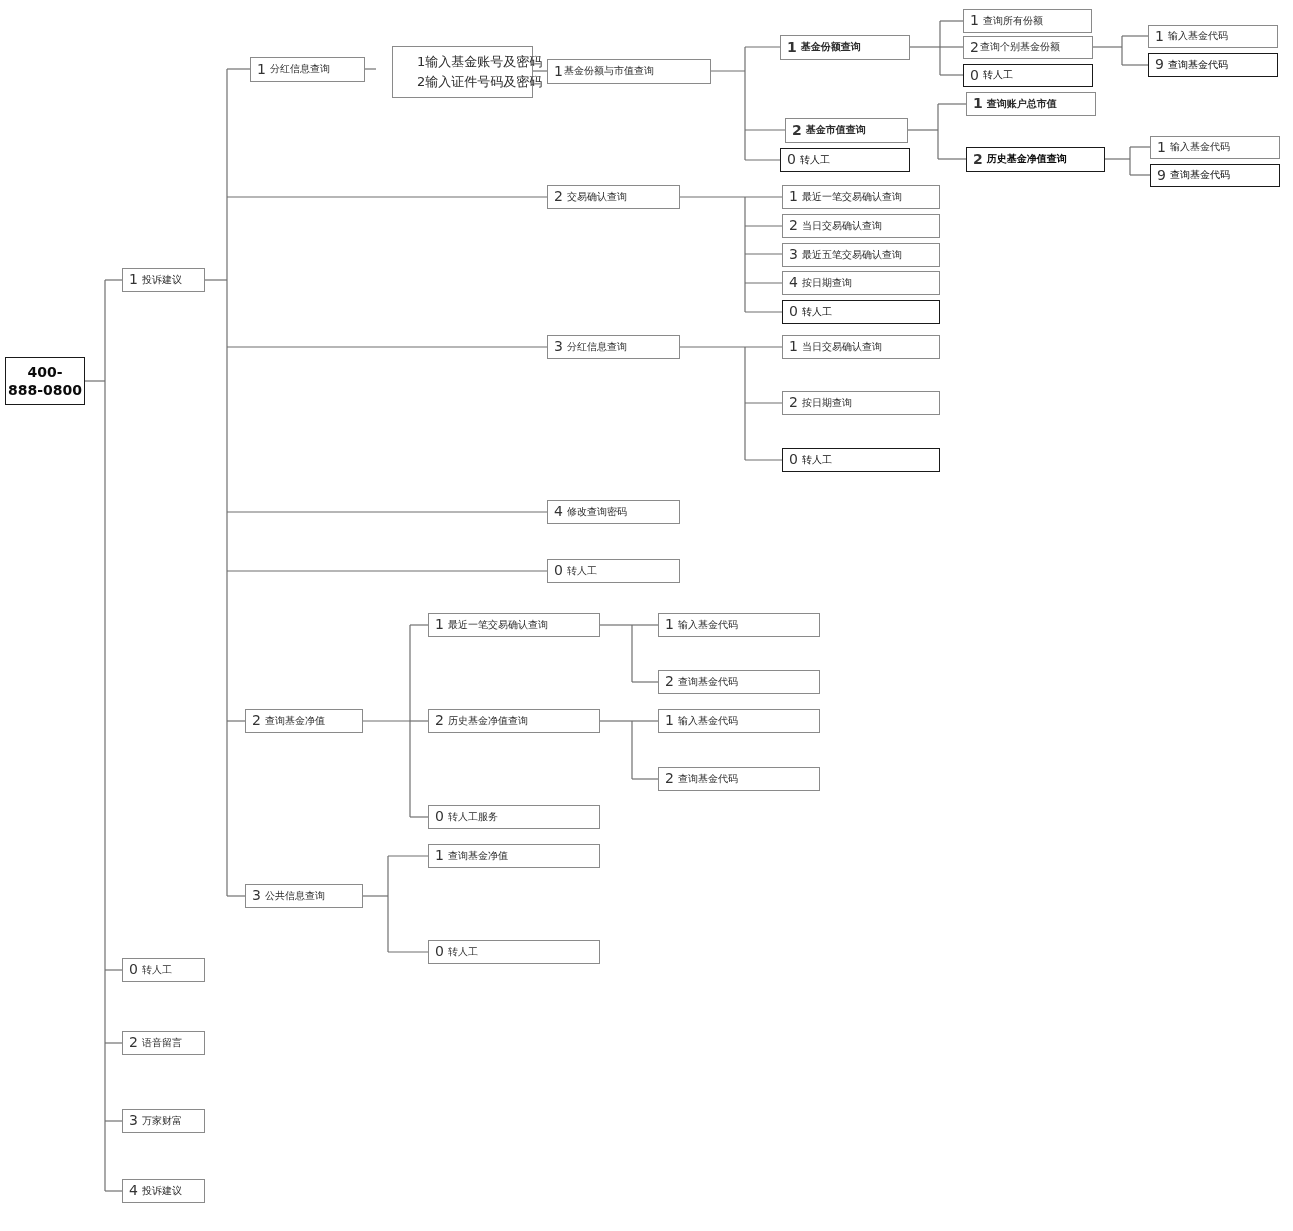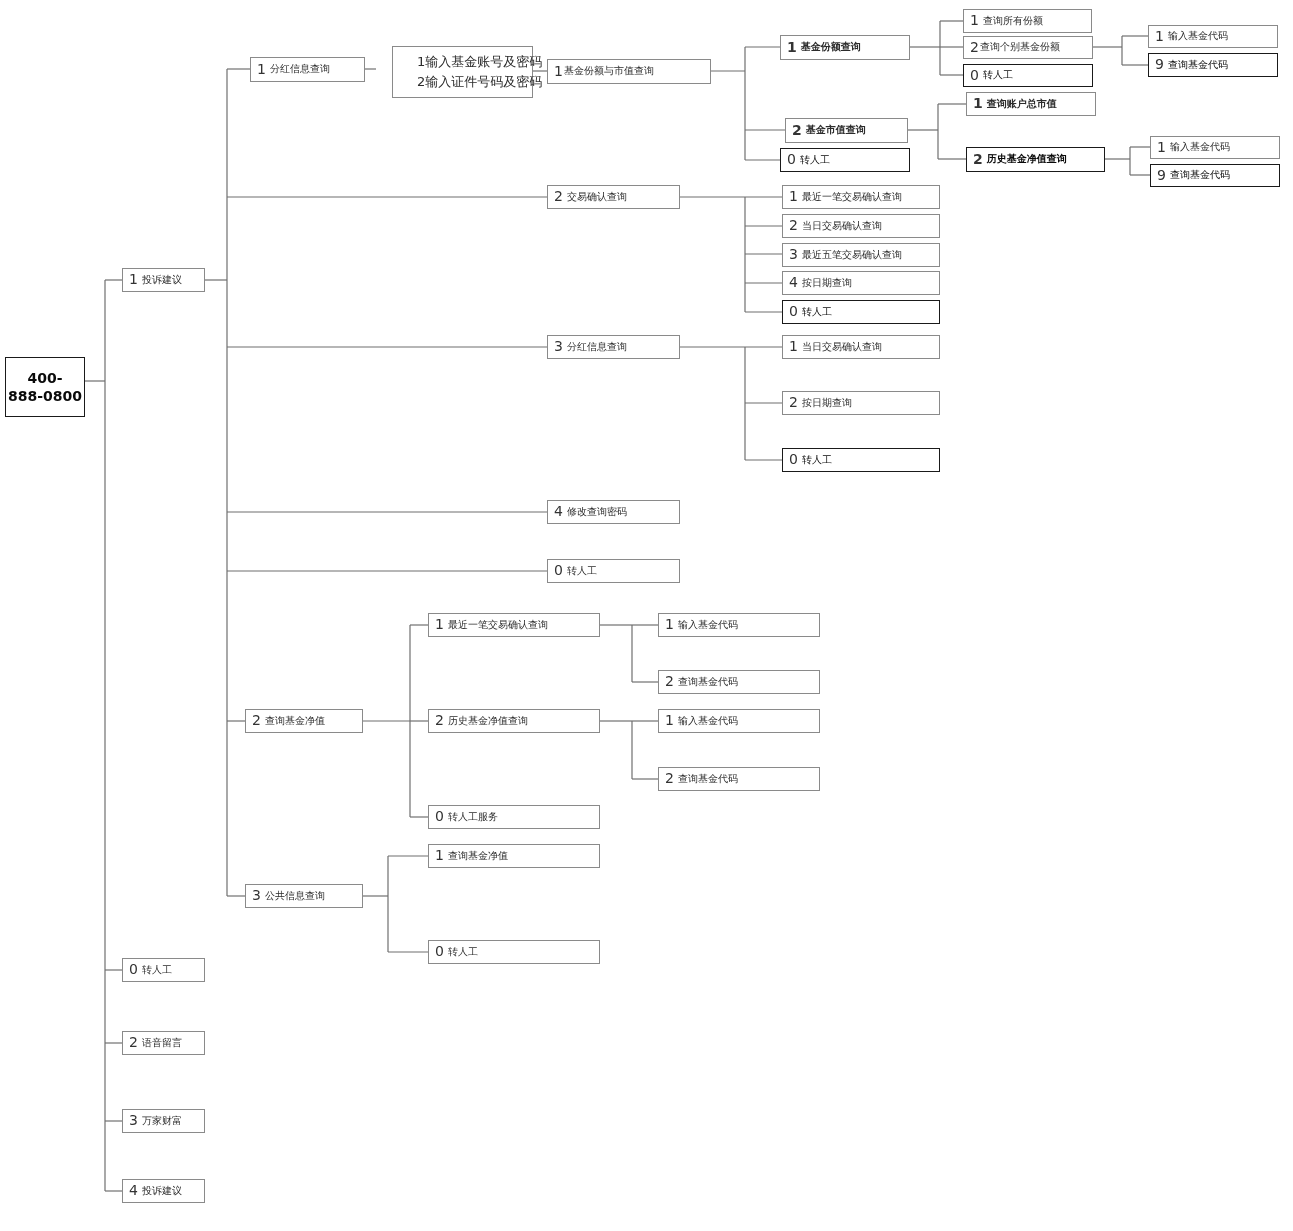--- a/index.html
+++ b/index.html
@@ -162,21 +162,21 @@
       <path d="M632,721 H658"></path>
       <path d="M632,779 H658"></path>
 
       <path d="M363,896 H388"></path>
       <path d="M388,856 V952"></path>
       <path d="M388,856 H428"></path>
       <path d="M388,952 H428"></path>
     </g>
   </svg>
 
-  <div class="node root center dark" style="left:5px; top:357px; width:80px; height:60px;">
+  <div class="node root center dark" style="left:5px; top:357px; width:80px; height:48px;">
     <div>400-</div>
     <div>888-0800</div>
   </div>
 
   <div class="node" style="left:122px; top:268px; width:83px; height:24px;">
     <span class="key">1</span>
     <span class="txt">投诉建议</span>
   </div>
 
   <div class="node" style="left:122px; top:958px; width:83px; height:24px;">

